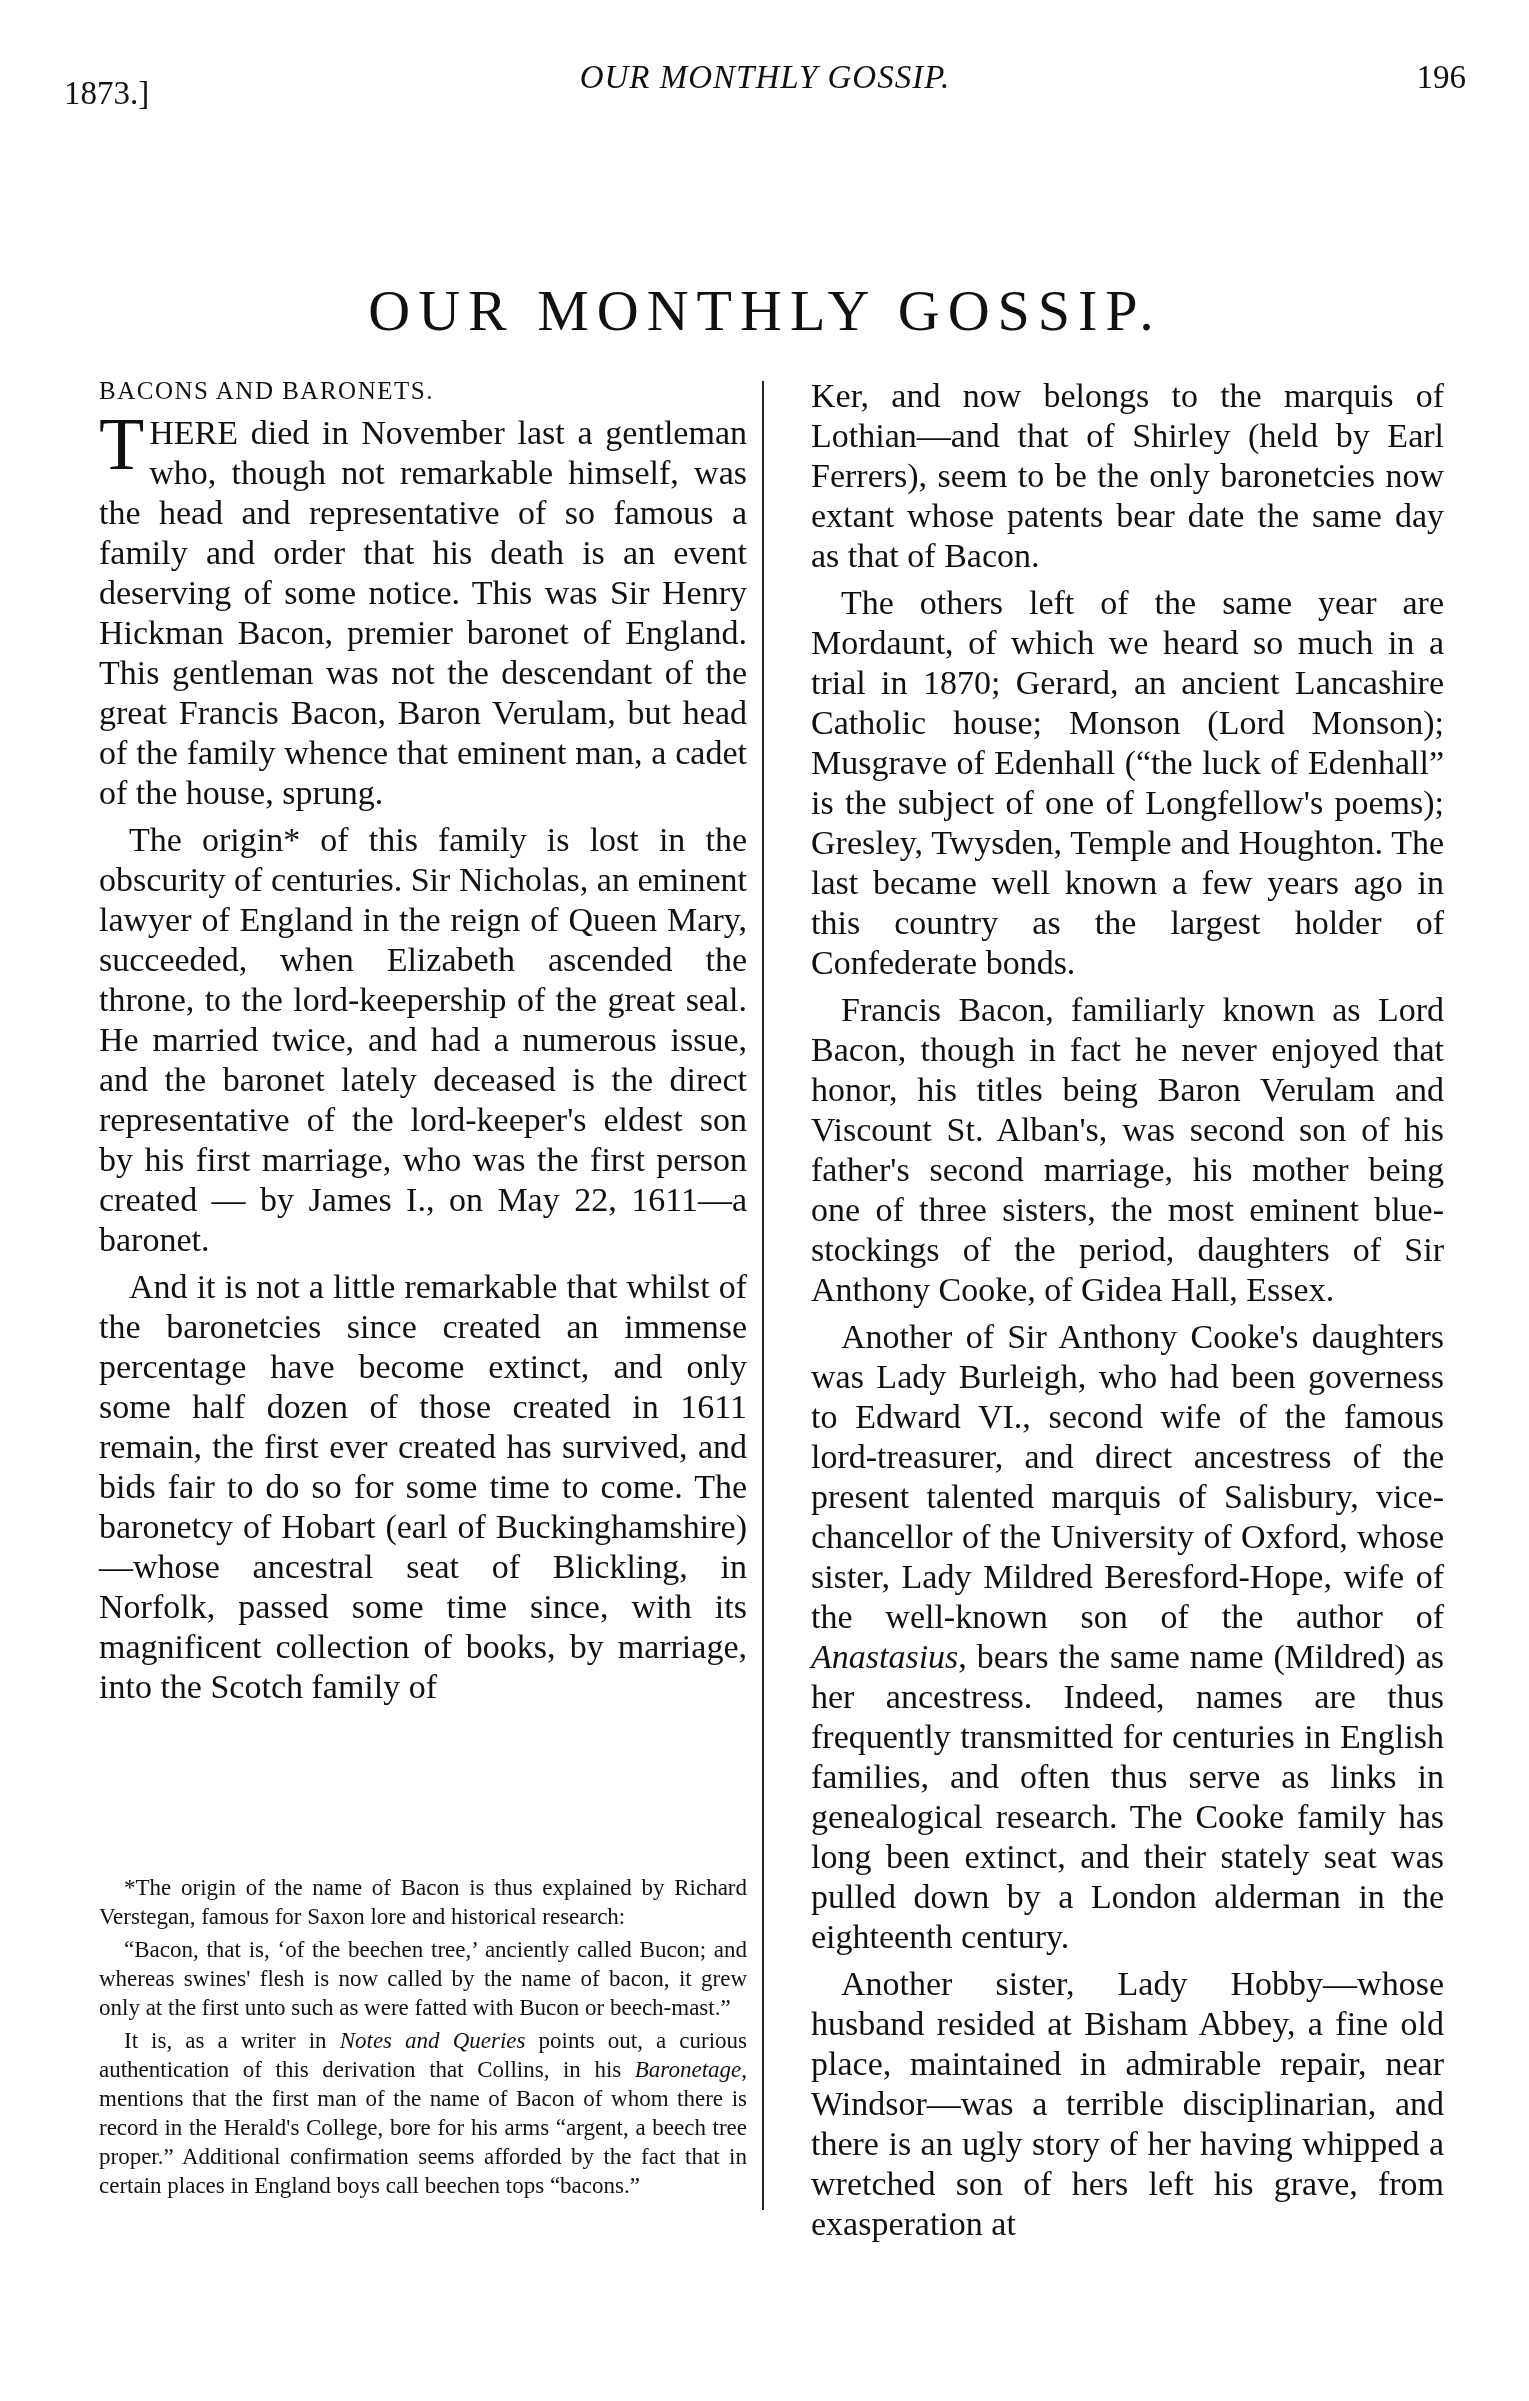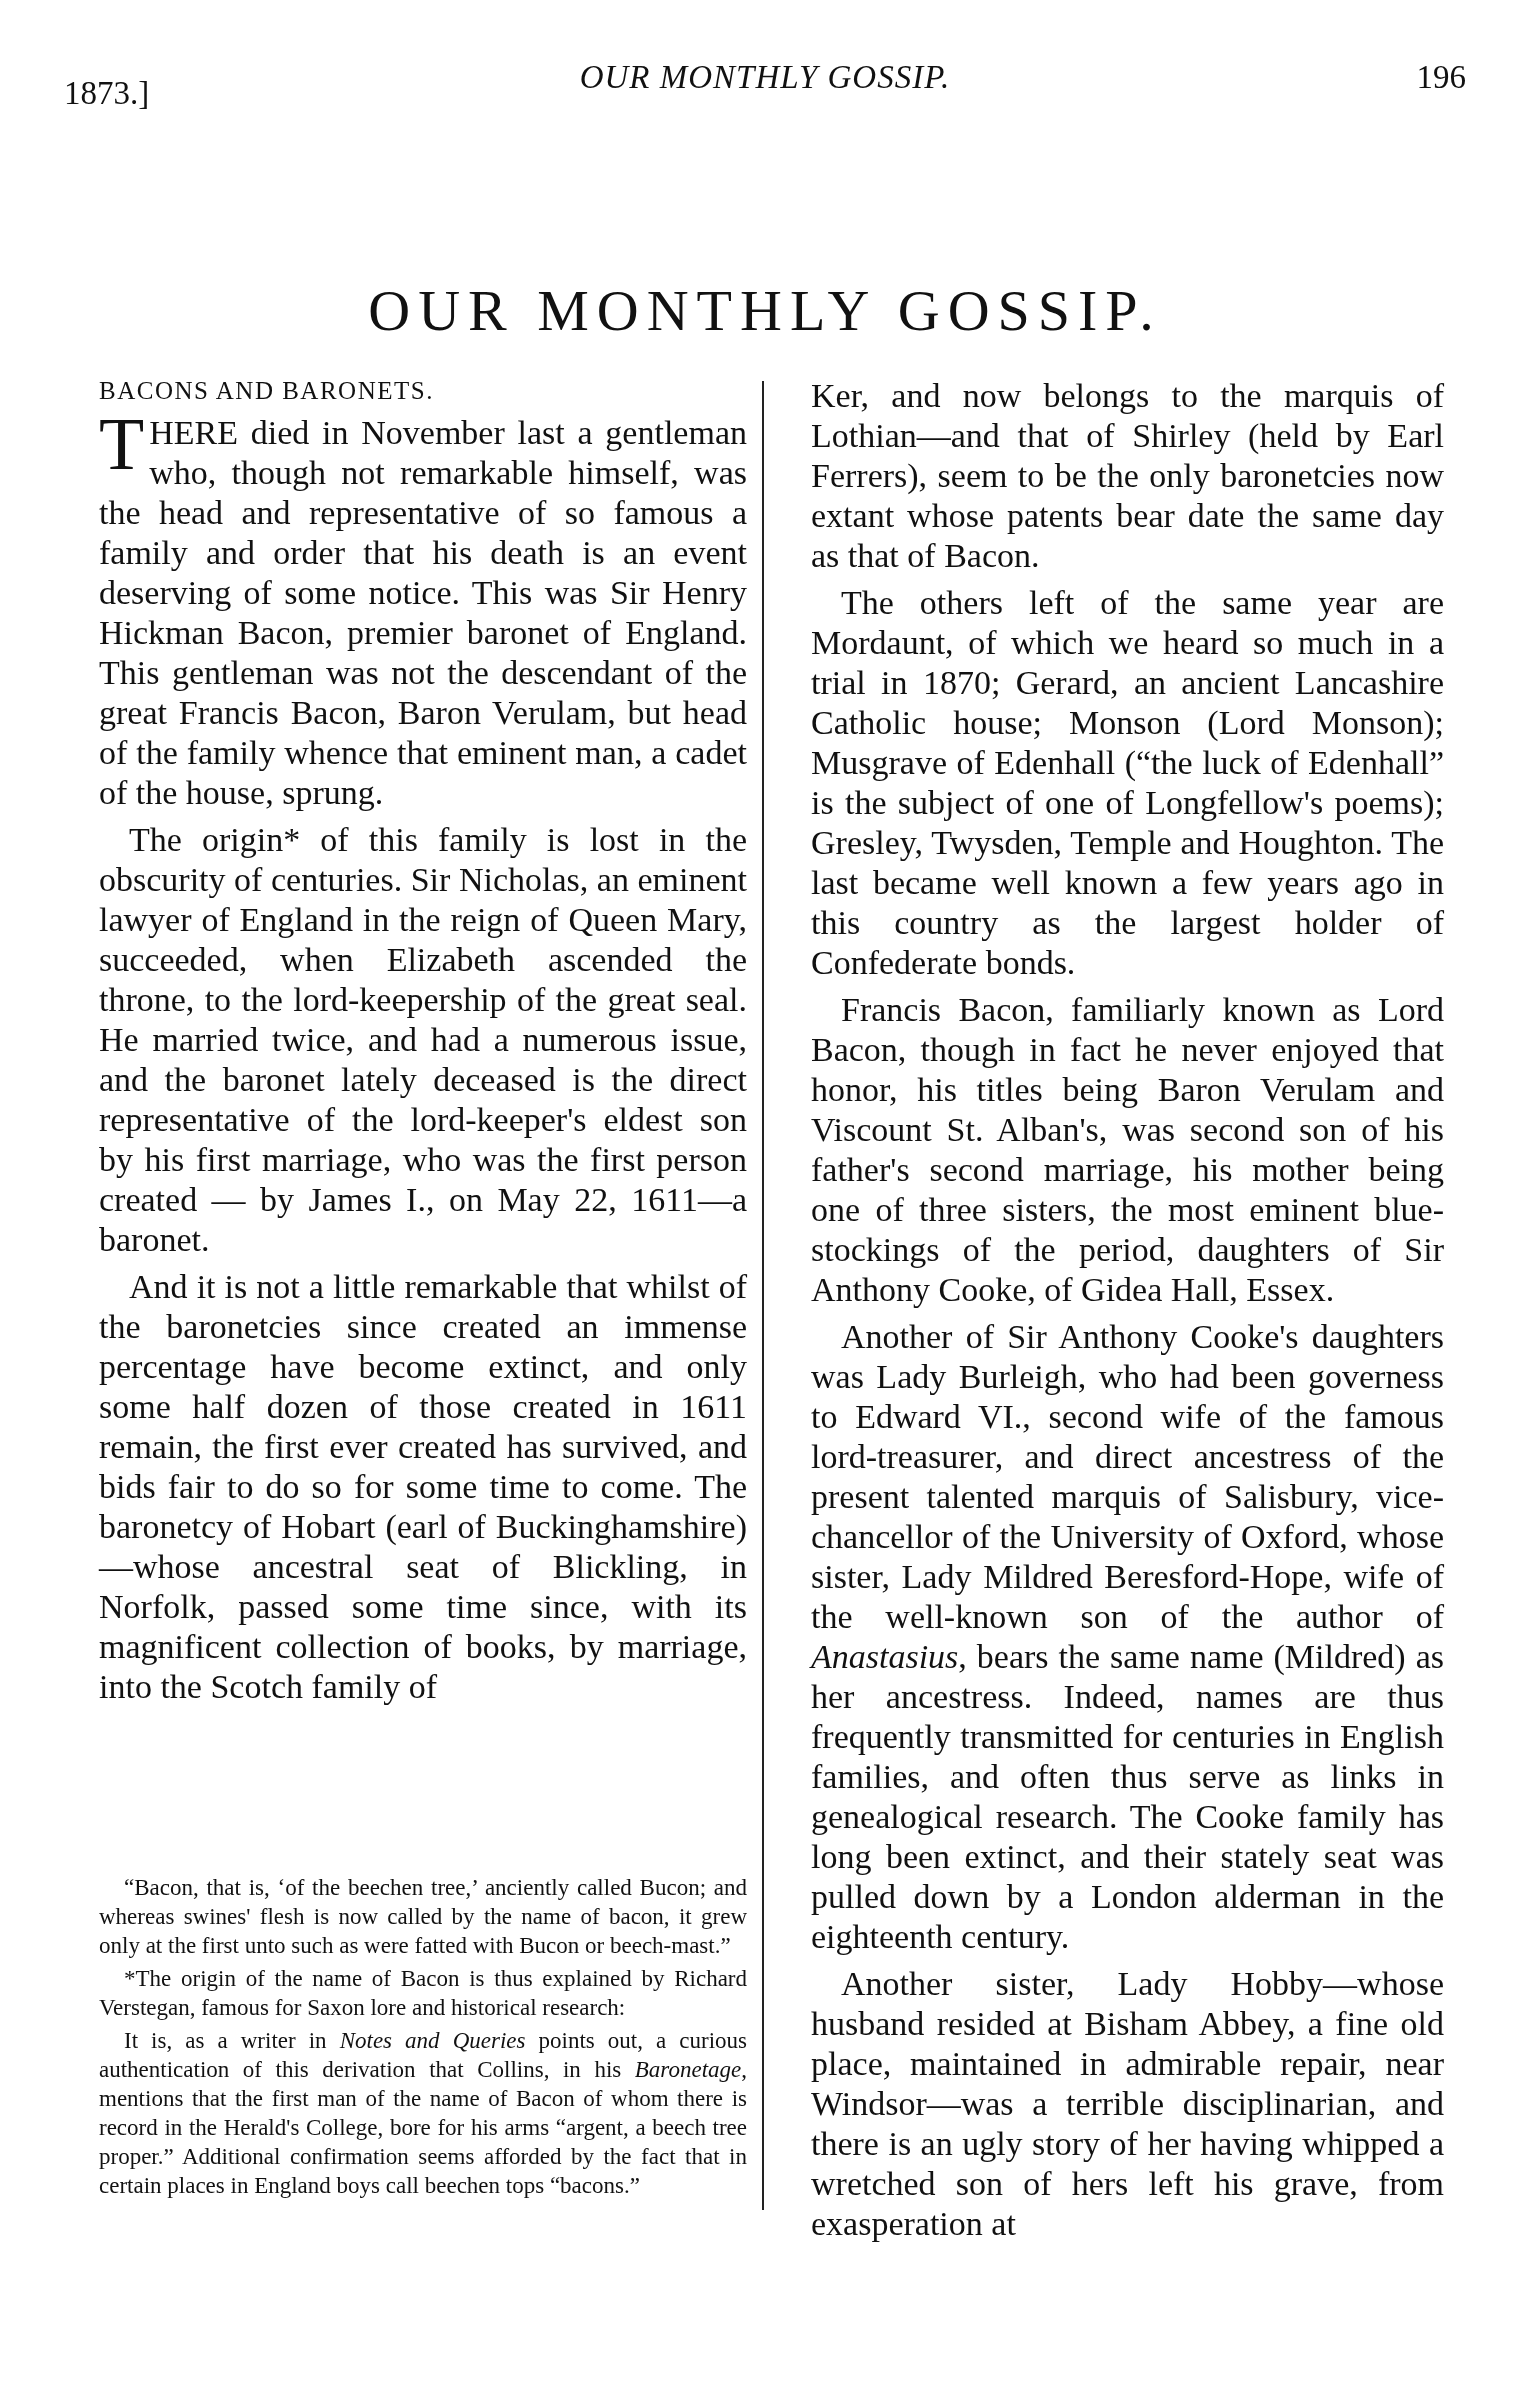--- a/index.html
+++ b/index.html
@@ -39,22 +39,22 @@
 <div class="col col-left">
   <div class="section-head">BACONS AND BARONETS.</div>
   <p class="first"><span class="dropcap">T</span><span>HERE died in November last a gentleman who, though not remarkable himself, was the head and representative of so famous a family and order that his death is an event deserving of some notice. This was Sir Henry Hickman Bacon, premier baronet of England. This gentleman was not the descendant of the great Francis Bacon, Baron Verulam, but head of the family whence that eminent man, a cadet of the house, sprung.</span></p>
   <p>The origin* of this family is lost in the obscurity of centuries. Sir Nicholas, an eminent lawyer of England in the reign of Queen Mary, succeeded, when Elizabeth ascended the throne, to the lord-keepership of the great seal. He married twice, and had a numerous issue, and the baronet lately deceased is the direct representative of the lord-keeper's eldest son by his first marriage, who was the first person created — by James I., on May 22, 1611—a baronet.</p>
   <p>And it is not a little remarkable that whilst of the baronetcies since created an immense percentage have become extinct, and only some half dozen of those created in 1611 remain, the first ever created has survived, and bids fair to do so for some time to come. The baronetcy of Hobart (earl of Buckinghamshire)—whose ancestral seat of Blickling, in Norfolk, passed some time since, with its magnificent collection of books, by marriage, into the Scotch family of</p>
 </div>
 
 <div class="rule"></div>
 
 <div class="footnotes">
+  <p>*The origin of the name of Bacon is thus explained by Richard Verstegan, famous for Saxon lore and historical research:</p>
   <p>“Bacon, that is, ‘of the beechen tree,’ anciently called Bucon; and whereas swines' flesh is now called by the name of bacon, it grew only at the first unto such as were fatted with Bucon or beech-mast.”</p>
-  <p>*The origin of the name of Bacon is thus explained by Richard Verstegan, famous for Saxon lore and historical research:</p>
   <p><span>It is, as a writer in </span><em>Notes and Queries</em><span> points out, a curious authentication of this derivation that Collins, in his </span><em>Baronetage</em><span>, mentions that the first man of the name of Bacon of whom there is record in the Herald's College, bore for his arms “argent, a beech tree proper.” Additional confirmation seems afforded by the fact that in certain places in England boys call beechen tops “bacons.”</span></p>
 </div>
 
 <div class="col col-right">
   <p class="cont">Ker, and now belongs to the marquis of Lothian—and that of Shirley (held by Earl Ferrers), seem to be the only baronetcies now extant whose patents bear date the same day as that of Bacon.</p>
   <p>The others left of the same year are Mordaunt, of which we heard so much in a trial in 1870; Gerard, an ancient Lancashire Catholic house; Monson (Lord Monson); Musgrave of Edenhall (“the luck of Edenhall” is the subject of one of Longfellow's poems); Gresley, Twysden, Temple and Houghton. The last became well known a few years ago in this country as the largest holder of Confederate bonds.</p>
   <p>Francis Bacon, familiarly known as Lord Bacon, though in fact he never enjoyed that honor, his titles being Baron Verulam and Viscount St. Alban's, was second son of his father's second marriage, his mother being one of three sisters, the most eminent blue-stockings of the period, daughters of Sir Anthony Cooke, of Gidea Hall, Essex.</p>
   <p><span>Another of Sir Anthony Cooke's daughters was Lady Burleigh, who had been governess to Edward VI., second wife of the famous lord-treasurer, and direct ancestress of the present talented marquis of Salisbury, vice-chancellor of the University of Oxford, whose sister, Lady Mildred Beresford-Hope, wife of the well-known son of the author of </span><em>Anastasius</em><span>, bears the same name (Mildred) as her ancestress. Indeed, names are thus frequently transmitted for centuries in English families, and often thus serve as links in genealogical research. The Cooke family has long been extinct, and their stately seat was pulled down by a London alderman in the eighteenth century.</span></p>
   <p>Another sister, Lady Hobby—whose husband resided at Bisham Abbey, a fine old place, maintained in admirable repair, near Windsor—was a terrible disciplinarian, and there is an ugly story of her having whipped a wretched son of hers left his grave, from exasperation at</p>
 </div>

